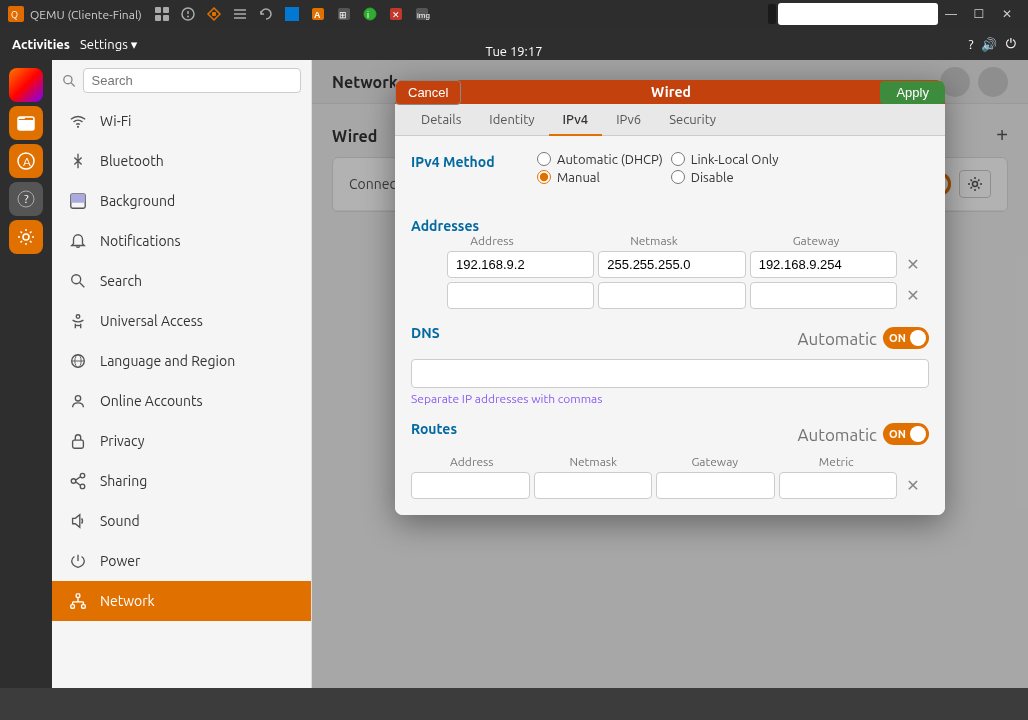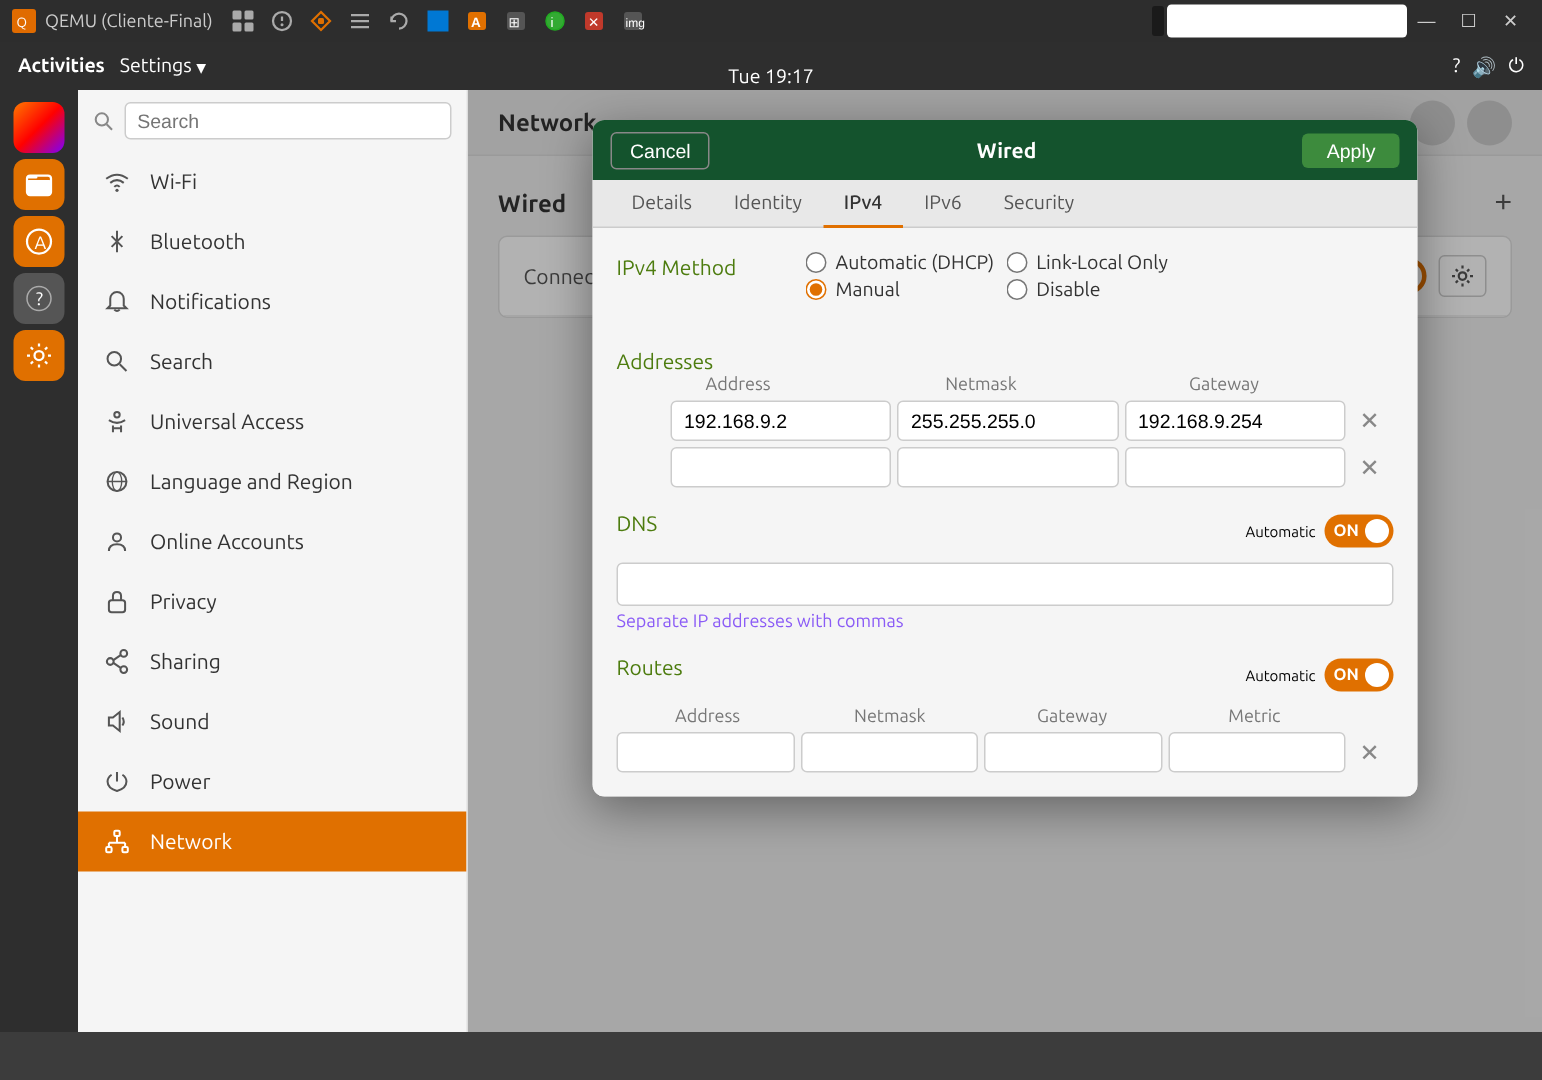--- a/index.html
+++ b/index.html
@@ -152,26 +152,26 @@
       z-index: 100;
     }
     .dialog {
       background: #f5f5f5;
       border-radius: 8px;
       width: 550px;
       box-shadow: 0 8px 32px rgba(0,0,0,0.4);
       overflow: hidden;
     }
     .dialog-header {
-      background: #14532d;
+      background: #c2410c;
       display: flex;
       align-items: center;
       justify-content: space-between;
-      padding: 0 12px;
-      height: 40px;
+      padding: 0 0;
+      height: 24px;
     }
     .dialog-cancel {
       background: none;
       border: 1px solid #888;
       border-radius: 4px;
       color: #fff;
       padding: 4px 12px;
       cursor: pointer;
       font-size: 13px;
     }
@@ -205,21 +205,21 @@
       border-bottom: 2px solid #e07000;
       color: #333;
       font-weight: 500;
     }
 
     
     .dialog-content {
       padding: 16px;
       background: #f5f5f5;
     }
-    .section-label { font-size: 14px; font-weight: normal; color: #4d7c0f; margin-bottom: 10px; }
+    .section-label { font-size: 14px; font-weight: bold; color: #0369a1; margin-bottom: 10px; }
 
     
     .method-grid {
       display: grid;
       grid-template-columns: 1fr 1fr;
       gap: 4px 8px;
       margin-bottom: 16px;
     }
     .radio-row { display: flex; align-items: center; gap: 6px; font-size: 13px; color: #333; }
     .radio-row input[type="radio"] { accent-color: #e07000; width: 14px; height: 14px; }
@@ -265,21 +265,21 @@
 
     
     .dns-section { margin-bottom: 16px; }
     .dns-header {
       display: flex;
       align-items: center;
       justify-content: space-between;
       margin-bottom: 8px;
     }
     .dns-toggle-row { display: flex; align-items: center; gap: 6px; }
-    .dns-auto-label { font-size: 10px; color: #000000; }
+    .dns-auto-label { font-size: 17px; color: #737373; }
     .dns-input {
       width: 100%;
       border: 1px solid #ccc;
       border-radius: 4px;
       padding: 6px 8px;
       font-size: 13px;
       background: #fff;
       outline: none;
     }
     .dns-hint { font-size: 12px; color: #8b5cf6; margin-top: 4px; }
@@ -476,20 +476,29 @@
       </span>
       <span>Wi-Fi</span>
     </div>
     <div class="sidebar-item">
       <span class="sidebar-icon">
         <svg viewBox="0 0 20 20" fill="none">
             <path d="M6 6 L14 14 M14 6 L6 14 M10 2 L10 18" stroke="#555" stroke-width="1.5"></path>
           </svg>
       </span>
       <span>Bluetooth</span>
+    </div>
+    <div class="sidebar-item">
+      <span class="sidebar-icon">
+        <svg viewBox="0 0 20 20">
+            <rect x="2" y="2" width="16" height="16" rx="2" fill="none" stroke="#555" stroke-width="1.5"></rect>
+            <rect x="2" y="2" width="16" height="10" rx="2" fill="#aad"></rect>
+          </svg>
+      </span>
+      <span>Background</span>
     </div>
     <div class="sidebar-item">
       <span class="sidebar-icon">
         <svg viewBox="0 0 20 20" fill="none">
             <path d="M10 3 C7 3 5 5.5 5 8 L5 13 L3 15 L17 15 L15 13 L15 8 C15 5.5 13 3 10 3Z" stroke="#555" stroke-width="1.5"></path>
             <path d="M8 16 Q10 18 12 16" stroke="#555" stroke-width="1.5"></path>
           </svg>
       </span>
       <span>Notifications</span>
     </div>

